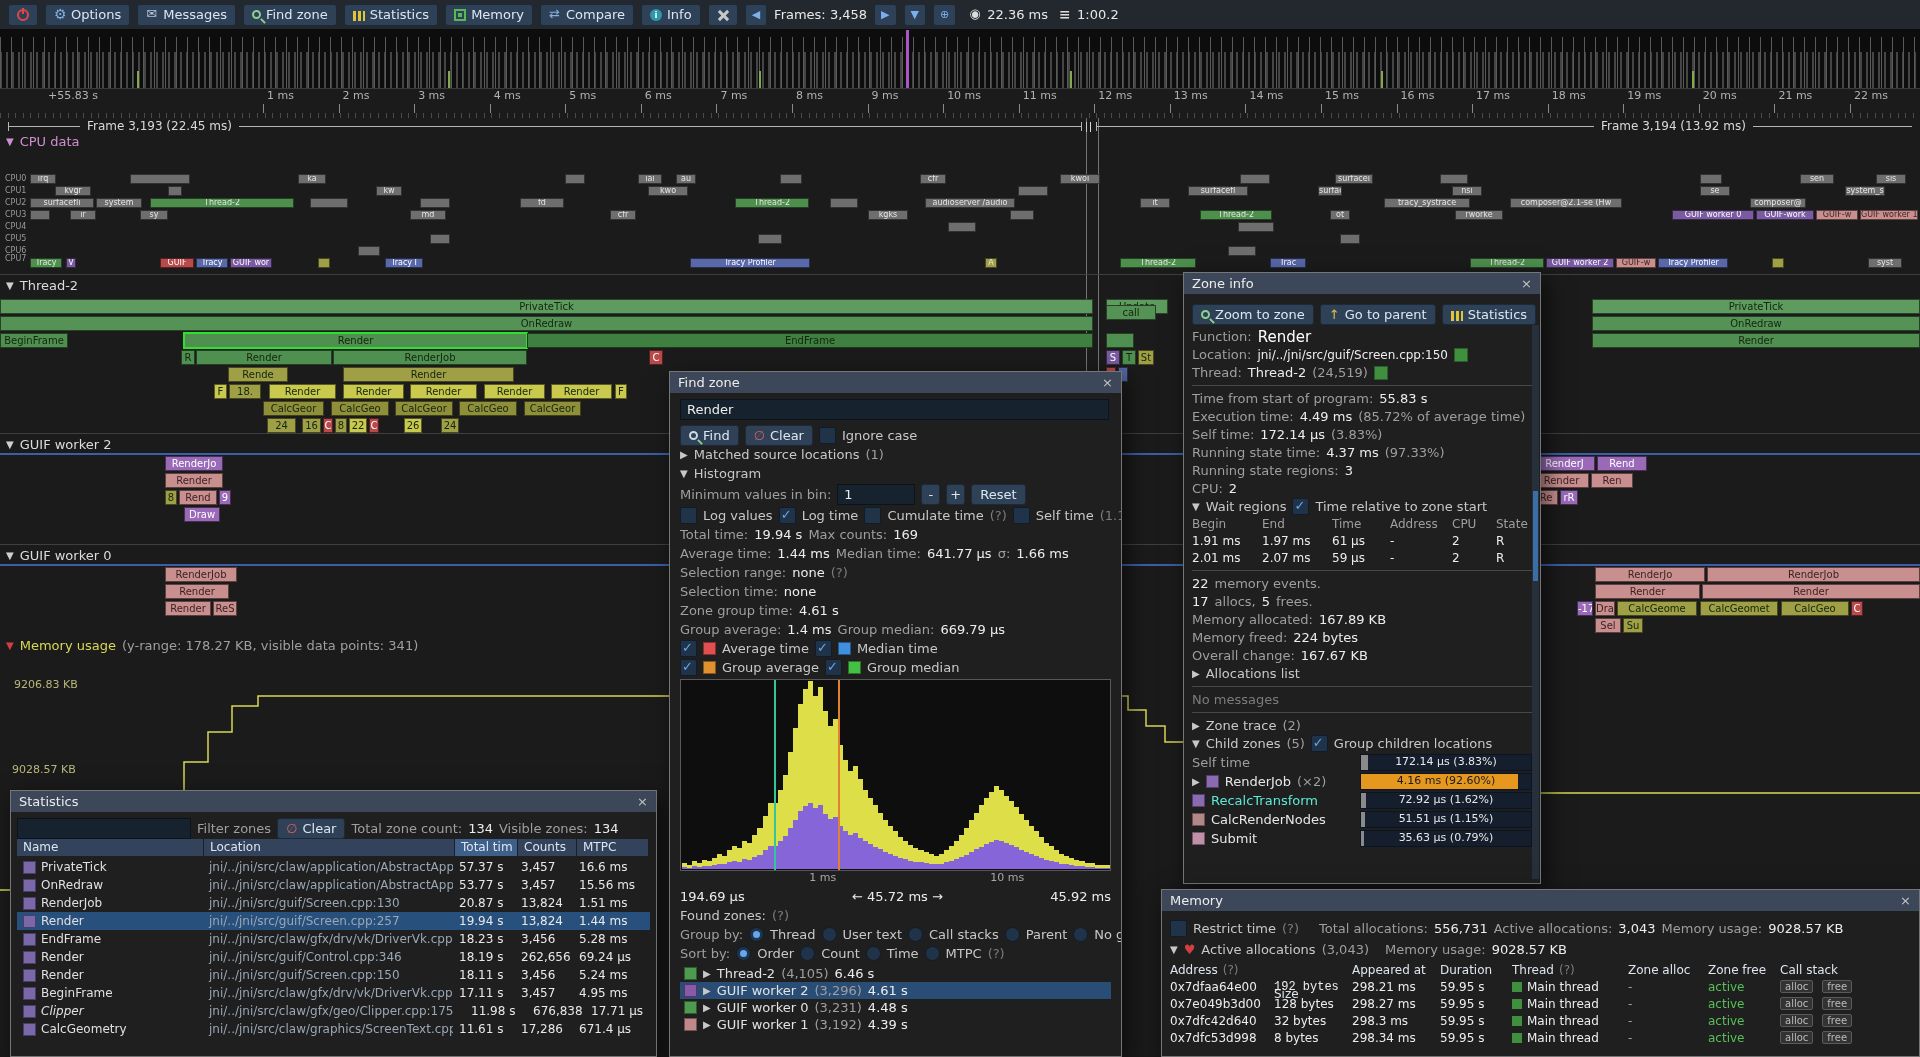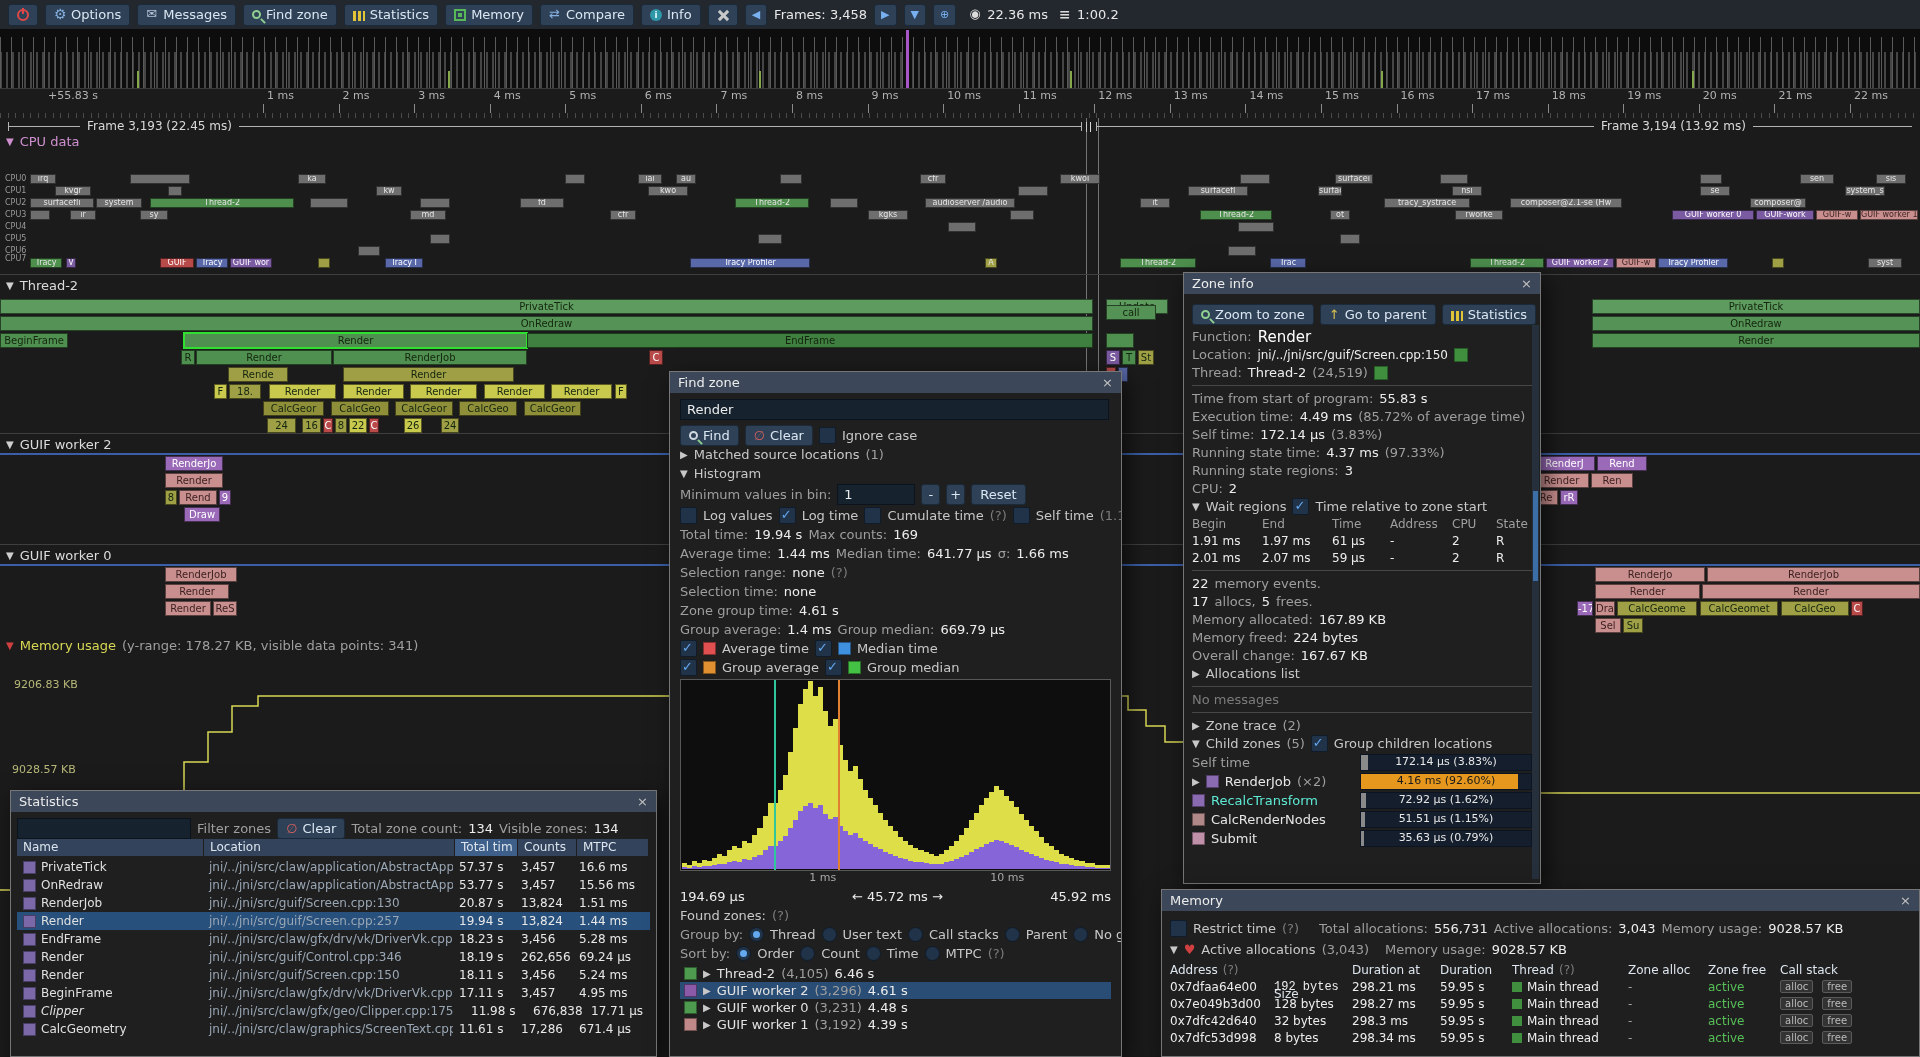--- a/index.html
+++ b/index.html
@@ -1066,21 +1066,21 @@
       </div>
       <div id="mw-head" class="mrow mhdr">
           <span class="mc" style="width: 104px;">
             <span>Address</span>
             <span class="hint">(?)</span>
           </span>
           <span class="mc" style="width: 78px; margin-top: 48px;">
             <span>Size</span>
           </span>
           <span class="mc" style="width: 88px;">
-            <span>Duration at</span>
+            <span>Appeared at</span>
           </span>
           <span class="mc" style="width: 72px;">
             <span>Duration</span>
           </span>
           <span class="mc" style="width: 116px;">
             <span>Thread</span>
             <span class="hint">(?)</span>
           </span>
           <span class="mc" style="width: 80px;">
             <span>Zone alloc</span>

